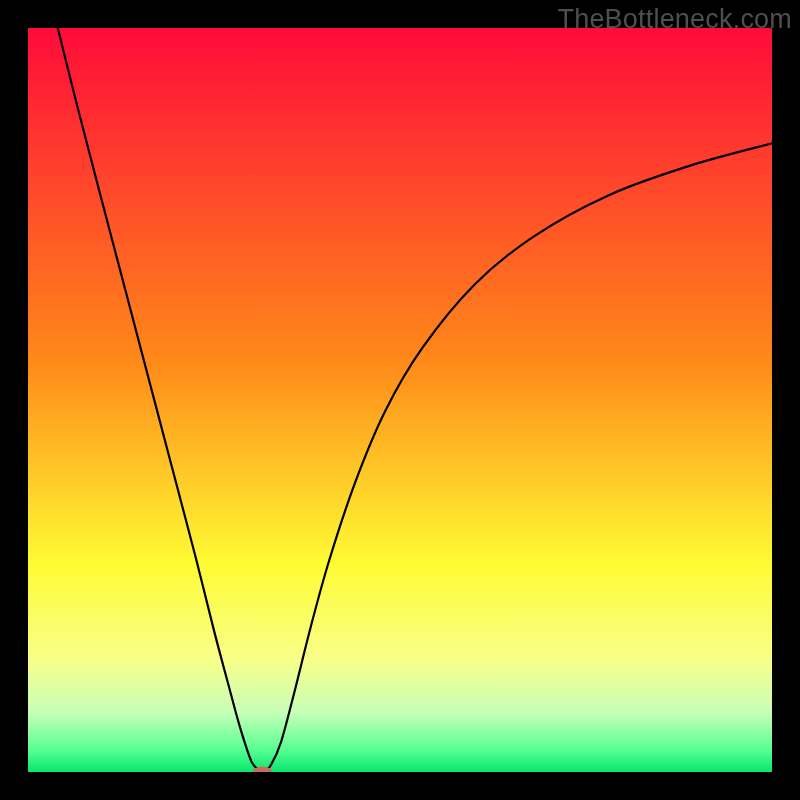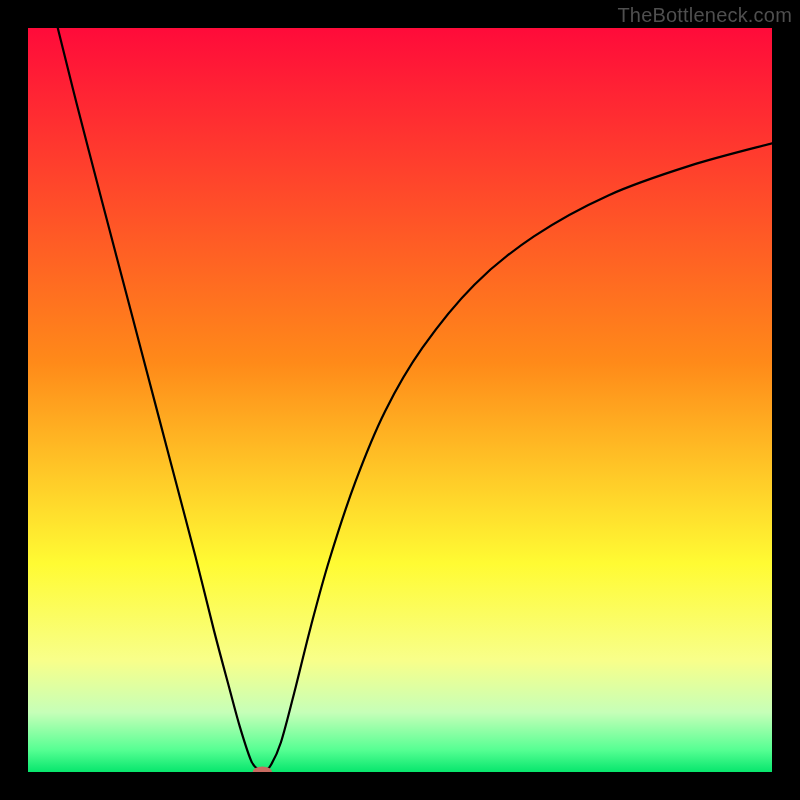--- a/index.html
+++ b/index.html
@@ -23,21 +23,21 @@
     top: 28px;
     width: 744px;
     height: 744px;
     overflow: hidden;
   }
   .watermark {
     position: absolute;
     top: 4px;
     right: 8px;
     color: #4f4f4f;
-    font-size: 20px;
+    font-size: 27px;
     font-weight: 500;
     letter-spacing: 0.2px;
     user-select: none;
   }
   svg { display: block; }
 </style>
 </head>
 <body>
 
 <div class="frame">

